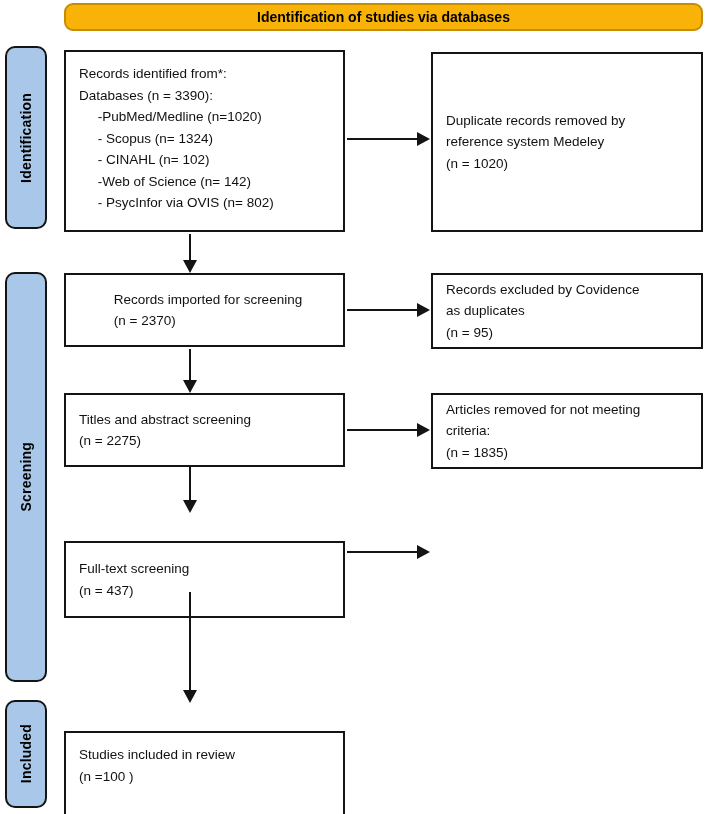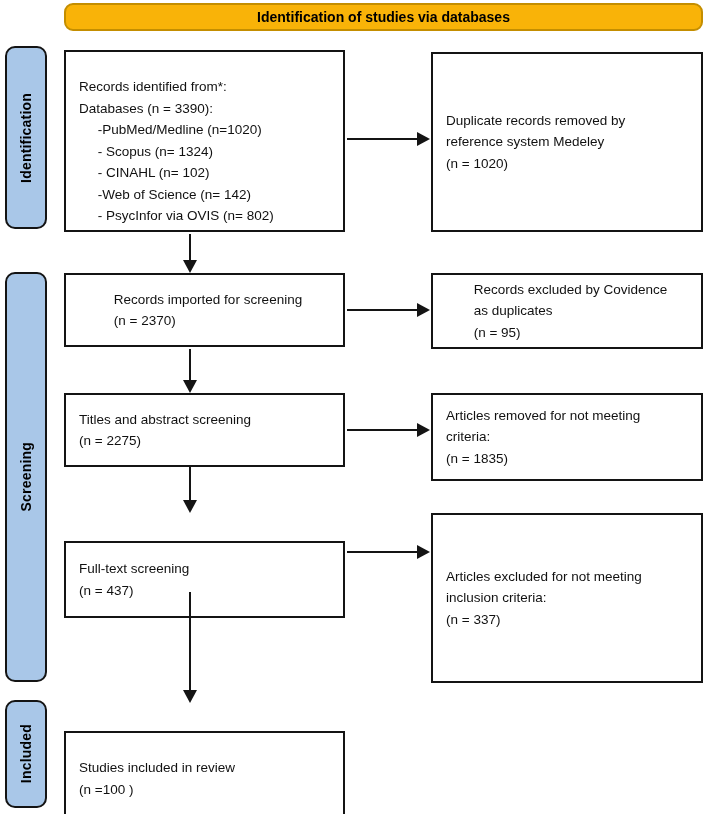--- a/index.html
+++ b/index.html
@@ -61,32 +61,32 @@
     border: 2px solid var(--line);
     font-size: 13.5px;
     line-height: 21.5px;
     display: flex; flex-direction: column;
   }
   .box .txt { white-space: pre-wrap; }
 
   .left-col  { left: 64px;  width: 281px; }
   .right-col { left: 431px; width: 272px; }
 
-  .box.pad-top { justify-content: flex-start; padding: 24px 10px 8px 13px; }
+  .box.pad-top { justify-content: flex-start; padding: 11px 10px 8px 13px; }
   .box.center  { justify-content: center;     padding: 6px 6px 6px 13px; }
 
   .b1 { top: 50px;  height: 182px; }
   .b2 { top: 273px; height: 74px; align-items: center;  }
   .b3 { top: 393px; height: 74px;  }
   .b4 { top: 513px; height: 77px; margin-top: 28px;  }
   .b5 { top: 731px; height: 103px; }
 
   .r1 { top: 52px;  height: 180px; }
-  .r2 { top: 273px; height: 76px; align-items: center;  }
-  .r3 { top: 393px; height: 88px;  }
+  .r2 { top: 273px; height: 76px;  }
+  .r3 { top: 393px; height: 76px;  }
   .r4 { top: 513px; height: 170px; padding-bottom: 18px; }
 
   
   .harrow {
     position: absolute;
     height: 2px; background: var(--line);
   }
   .harrow::after {
     content: "";
     position: absolute;
@@ -174,25 +174,20 @@
   <div class="box right-col r2 center">
     <span class="txt">Records excluded by Covidence
 as duplicates
 (n = 95)</span>
   </div>
   <div class="box right-col r3 center">
     <span class="txt">Articles removed for not meeting
 criteria:
 (n = 1835)</span>
   </div>
-  <div class="box right-col r4 center">
-    <span class="txt">Articles excluded for not meeting
-inclusion criteria:
-(n = 337)</span>
-  </div>
 
   <div class="harrow h1"></div>
   <div class="harrow h2"></div>
   <div class="harrow h3"></div>
   <div class="harrow h4"></div>
 
   <div class="varrow v1"></div>
   <div class="varrow v2"></div>
   <div class="varrow v3"></div>
   <div class="varrow v4"></div>

